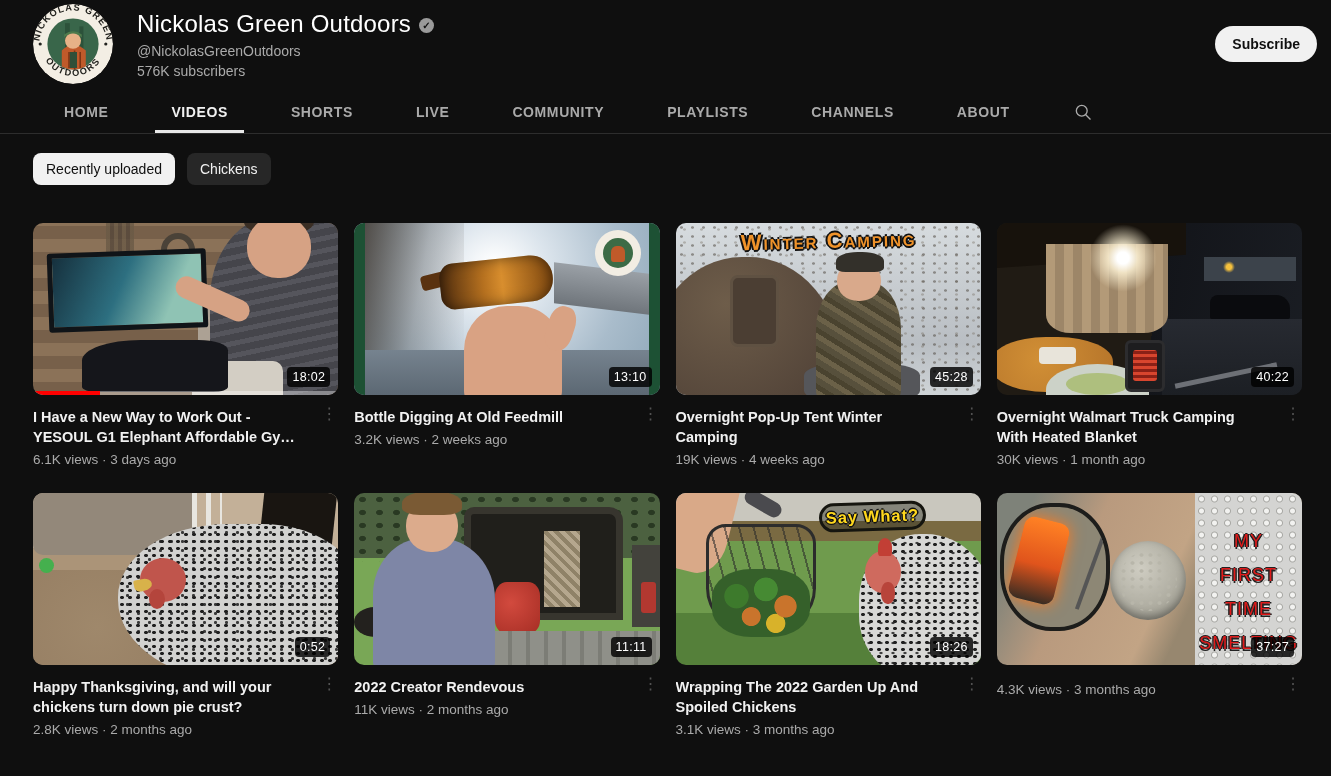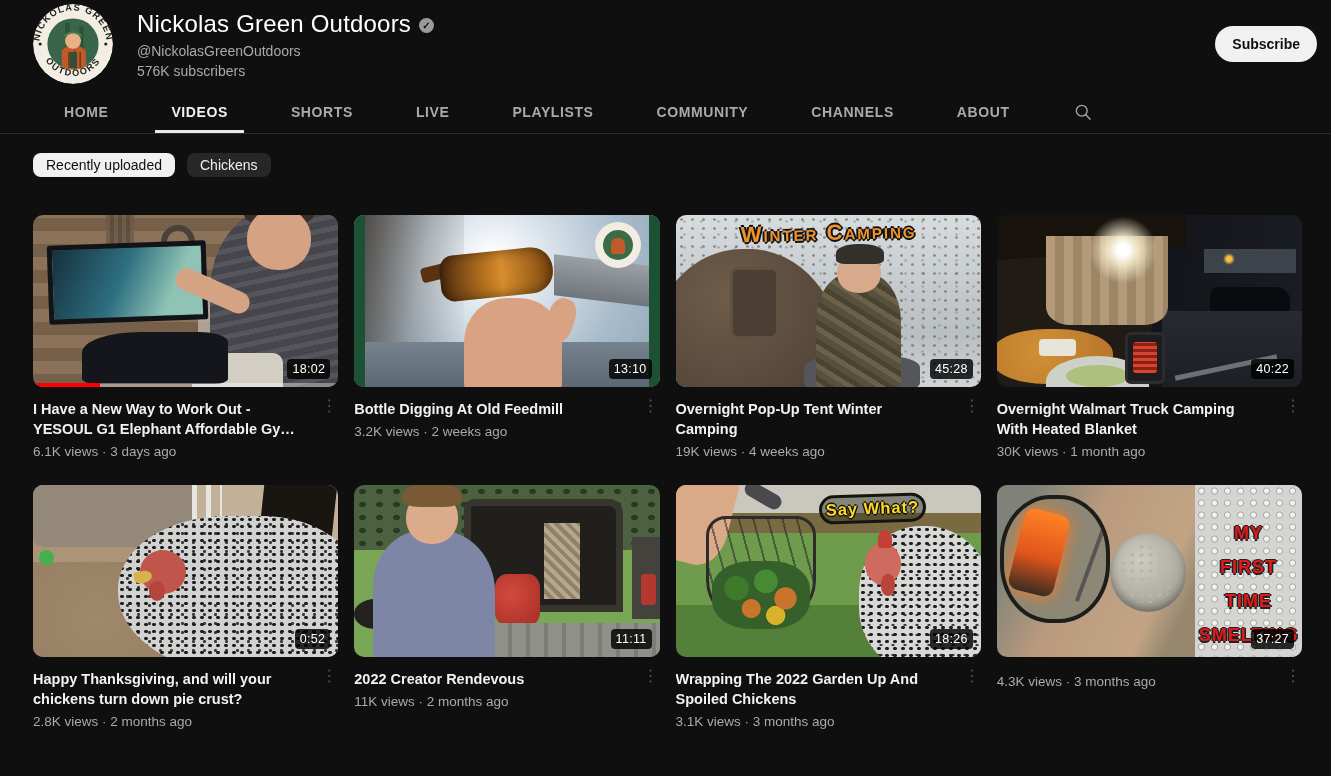--- a/index.html
+++ b/index.html
@@ -24,21 +24,21 @@
   .tab-strip { display:flex; align-items:stretch; height:43px; margin-left:48px; border-bottom:0; }
   .tabs-underline { position:absolute; left:0; right:0; top:133px; height:1px; background:#2d2d2d; }
   .tab { position:relative; display:flex; align-items:center; padding:0 16px; margin-right:31px;
     font-size:14px; font-weight:700; letter-spacing:.6px; color:#aaa; cursor:pointer; text-transform:uppercase; }
   .tab.active { color:#f1f1f1; }
   .tab.active::after { content:""; position:absolute; left:0; right:0; bottom:0; height:3px; background:#e8e8e8; }
   .tab-search { display:flex; align-items:center; padding:0 16px; cursor:pointer; }
 
   
   .chips { display:flex; gap:12px; margin:20px 0 0 33px; }
-  .chip { height:24px; display:flex; align-items:center; padding:0 13px; border-radius:8px;
+  .chip { height:32px; display:flex; align-items:center; padding:0 13px; border-radius:8px;
     font-size:14px; font-weight:500; cursor:pointer; background:#272727; color:#f1f1f1; }
   .chip.selected { background:#f1f1f1; color:#0f0f0f; }
 
   
   .grid { display:grid; grid-template-columns:repeat(4,1fr); column-gap:16px; row-gap:26px;
     padding:38px 29px 0 33px; }
   .card { position:relative; }
   .thumb { position:relative; width:100%; height:172px; border-radius:10px; overflow:hidden; cursor:pointer; }
   .duration { position:absolute; right:8px; bottom:8px; background:rgba(0,0,0,.82); color:#fff;
     font-size:12.5px; font-weight:400; padding:3px 5px; border-radius:4px; letter-spacing:.3px; }
@@ -165,21 +165,21 @@
   .t8-beads { right:0; top:0; width:35%; height:100%;
     background-color:#d4d4d2; background-image:radial-gradient(circle,#f2f2f0 2px,#a8a8a4 3px,transparent 4px);
     background-size:13px 12px; }
   .t8-circle { left:1%; top:6%; width:36%; height:74%; border:4px solid #1d1d1b; border-radius:46%; background:#8d8775; overflow:hidden; }
   .t8-glow { position:absolute; left:12%; top:10%; width:45%; height:70%; background:linear-gradient(#ff8124,#e0541c 55%,#3a2c22); border-radius:10px; transform:rotate(14deg); box-shadow:0 0 16px #ff7a1e; }
   .t8-tong { position:absolute; right:10%; top:8%; width:4px; height:80%; background:#555; transform:rotate(20deg); }
   .t8-disc { left:37%; top:28%; width:25%; height:46%; border-radius:50%;
     background:radial-gradient(circle at 40% 35%,#cfcdc2,#a8a69a 70%,#8e8c80); box-shadow:inset 0 -4px 8px rgba(0,0,0,.35); }
   .t8-disc::after { content:""; position:absolute; inset:12%; border-radius:50%;
     background:radial-gradient(#b8b6aa 1.5px,transparent 2.5px); background-size:9px 8px; }
-  .t8-text { right:0; top:18%; width:35%; text-align:center; color:#e01a1a; font-weight:700; font-size:18px; letter-spacing:1px; line-height:34px;
+  .t8-text { right:0; top:18%; width:35%; text-align:center; color:#e01a1a; font-weight:400; font-size:18px; letter-spacing:1px; line-height:34px;
     text-shadow:-1.5px 0 #222,1.5px 0 #222,0 -1.5px #222,0 1.5px #222; }
 
   svg text { font-family:"Liberation Sans",sans-serif; }
 </style>
 </head>
 <body>
 
 <div class="channel-header">
   <div class="avatar">
     <svg viewBox="0 0 100 100" width="80" height="80">
@@ -215,22 +215,22 @@
     <div class="chan-subs">576K subscribers</div>
   </div>
   <button class="subscribe-btn">Subscribe</button>
 </div>
 
 <div class="tab-strip">
   <div class="tab">HOME</div>
   <div class="tab active">VIDEOS</div>
   <div class="tab">SHORTS</div>
   <div class="tab">LIVE</div>
+  <div class="tab">COMMUNITY</div>
   <div class="tab">PLAYLISTS</div>
-  <div class="tab">COMMUNITY</div>
   <div class="tab">CHANNELS</div>
   <div class="tab">ABOUT</div>
   <div class="tab-search">
     <svg width="20" height="20" viewBox="0 0 24 24">
       <circle cx="10.5" cy="10.5" r="6.5" fill="none" stroke="#aaa" stroke-width="1.6"></circle>
       <line x1="15.3" y1="15.3" x2="21" y2="21" stroke="#aaa" stroke-width="1.6"></line>
     </svg>
   </div>
 </div>
 <div class="tabs-underline" style="position:absolute;"></div>

